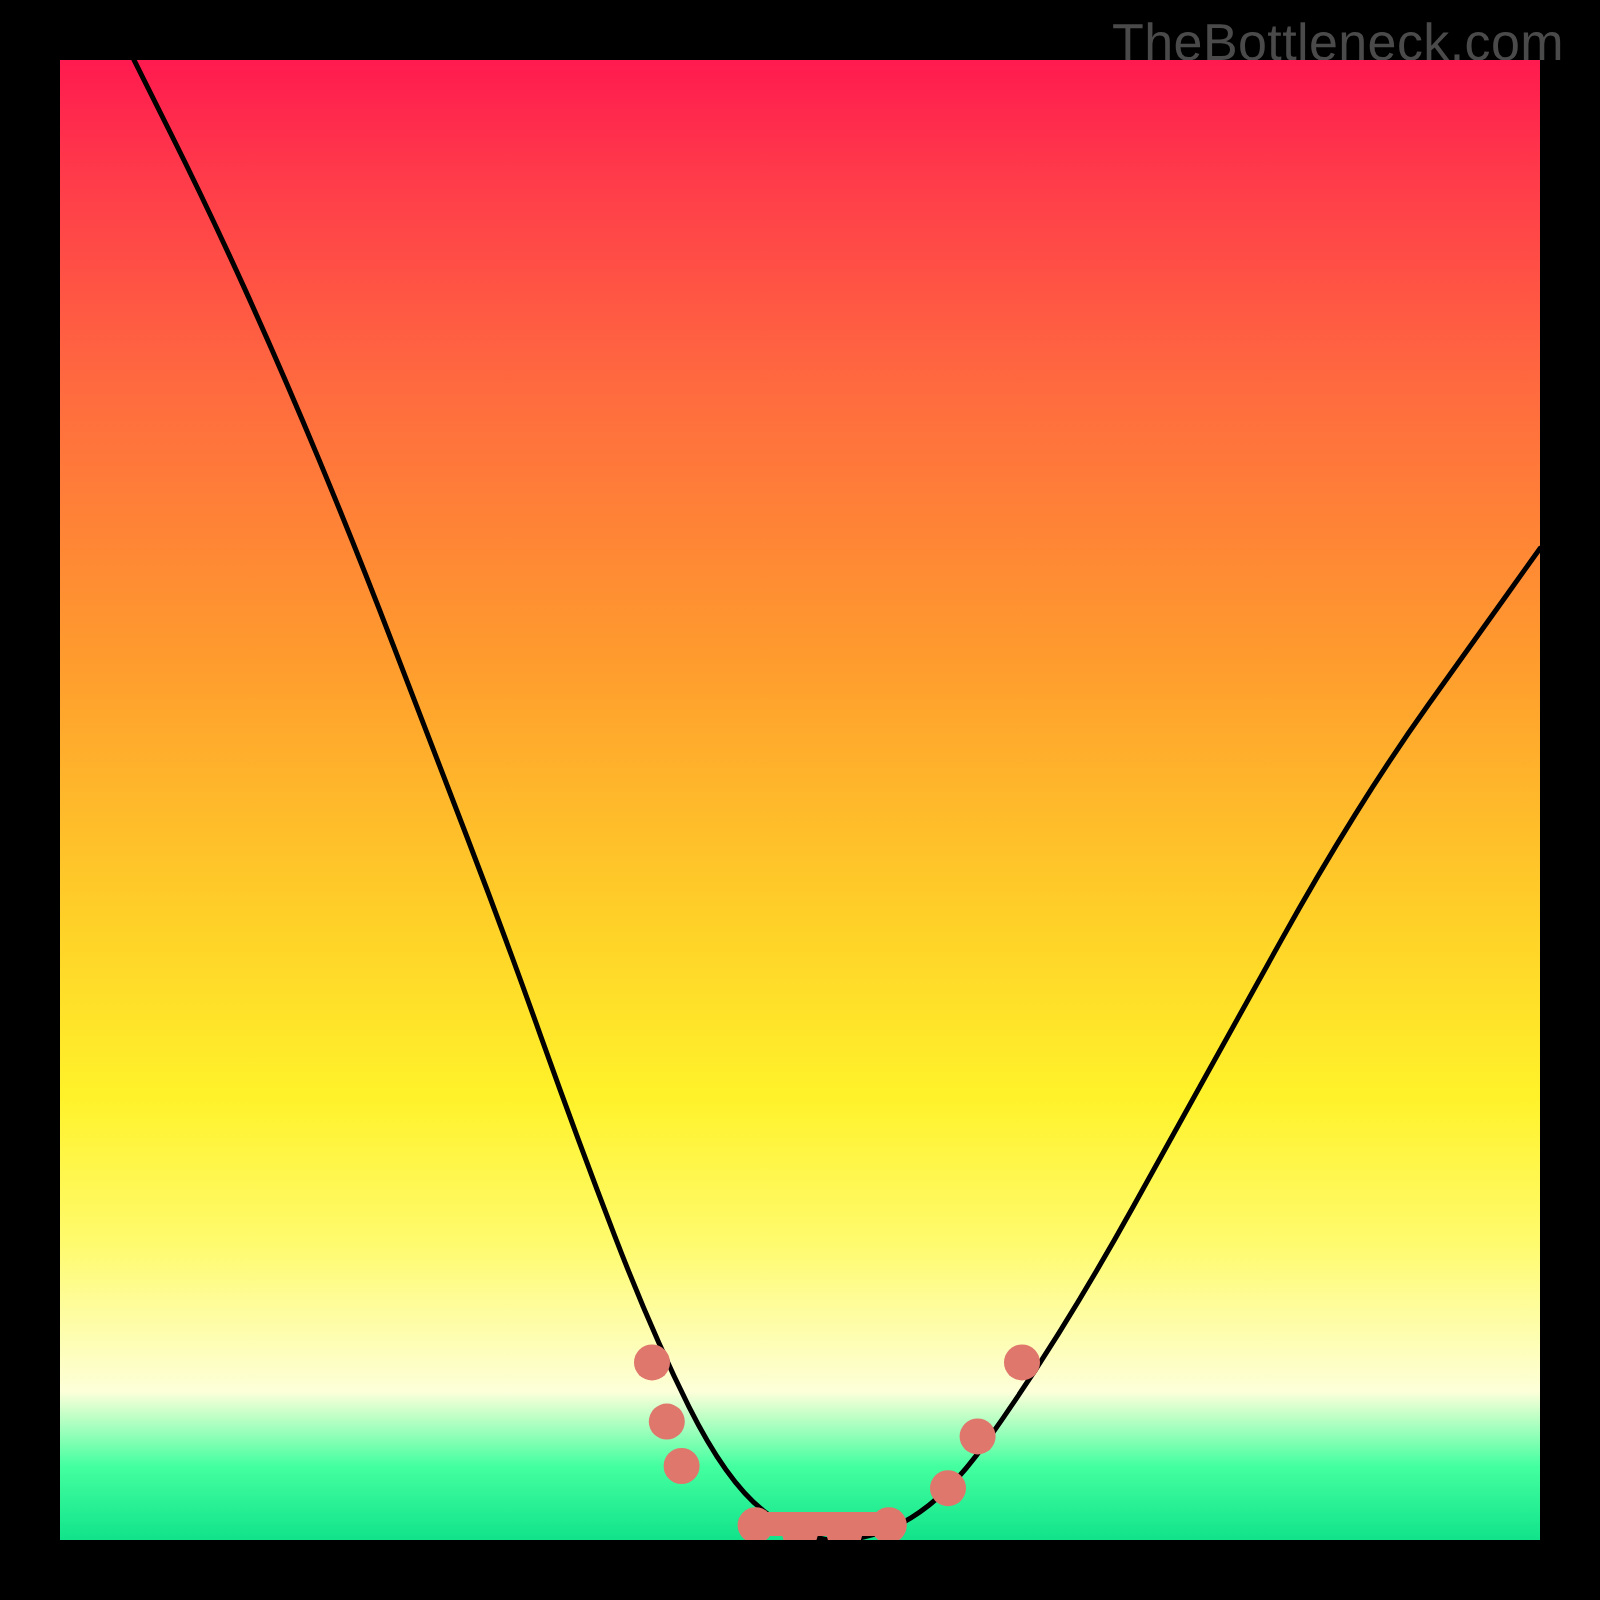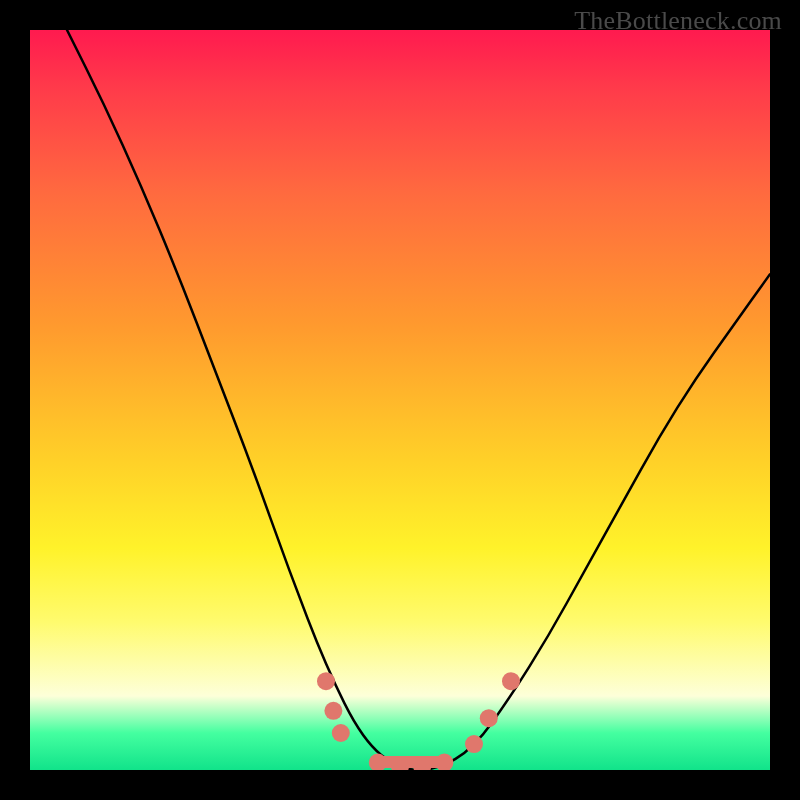--- a/index.html
+++ b/index.html
@@ -38,21 +38,21 @@
     );
   }
   .watermark {
     position: absolute;
     top: 6px;
     right: 18px;
     color: #4a4a4a;
     font-size: 26px;
     font-weight: 500;
     letter-spacing: 0.2px;
-    font-family: Liberation Serif, serif;
+    font-family: Liberation Sans, sans-serif;
   }
   svg.curve {
     position: absolute;
     left: 0; top: 0;
     width: 100%; height: 100%;
   }
 </style>
 </head>
 <body>
 

